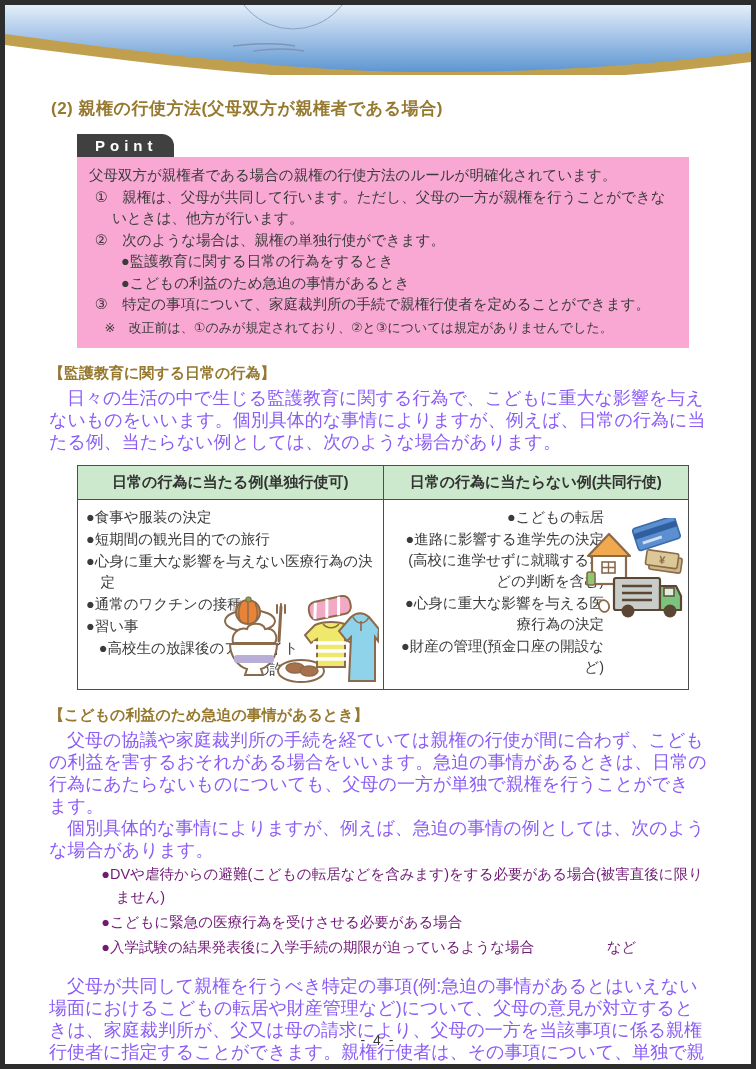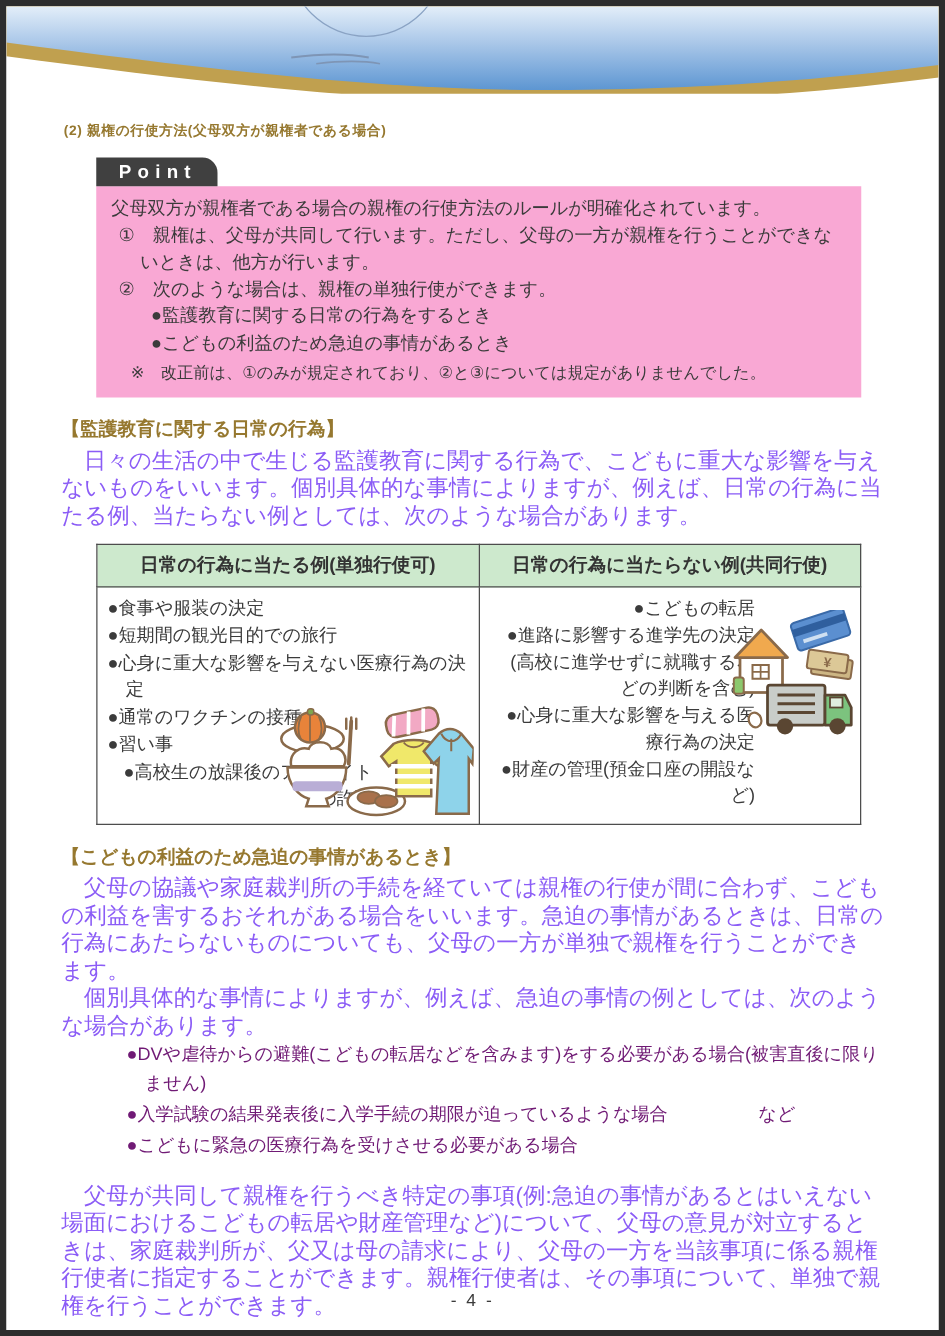--- a/index.html
+++ b/index.html
@@ -12,21 +12,21 @@
   .page{
     position:absolute;left:5px;top:5px;
     width:746px;height:1059px;
     background:#ffffff;
     overflow:hidden;
   }
   .header-art{display:block;width:746px;height:70px;}
   .content{padding:0 44px;position:relative;}
   .doc-title{
     margin:22px 0 14px 2px;
-    font-size:11px;font-weight:bold;color:#96782f;
+    font-size:17px;font-weight:bold;color:#96782f;
     letter-spacing:.5px;
   }
   .point-tab{
     display:inline-block;margin-left:28px;
     background:#404040;color:#ffffff;
     font-size:15px;font-weight:bold;letter-spacing:5px;
     padding:3px 16px 3px 18px;
     border-radius:0 12px 0 0;
     vertical-align:bottom;
   }
@@ -104,20 +104,21 @@
 
     <div class="doc-title">(2) 親権の行使方法(父母双方が親権者である場合)</div>
 
     <div class="point-tab">Point</div>
     <div class="point-box">
       <div class="pt-intro">父母双方が親権者である場合の親権の行使方法のルールが明確化されています。</div>
       <div class="pt-num">①　親権は、父母が共同して行います。ただし、父母の一方が親権を行うことができないときは、他方が行います。</div>
       <div class="pt-num">②　次のような場合は、親権の単独行使ができます。</div>
       <div class="pt-sub">●監護教育に関する日常の行為をするとき</div>
       <div class="pt-sub">●こどもの利益のため急迫の事情があるとき</div>
+      <div class="pt-num">③　特定の事項について、家庭裁判所の手続で親権行使者を定めることができます。</div>
       <div class="pt-note">※　改正前は、①のみが規定されており、②と③については規定がありませんでした。</div>
     </div>
 
     <div class="section">
       <div class="sec-heading">【監護教育に関する日常の行為】</div>
       <p class="para">日々の生活の中で生じる監護教育に関する行為で、こどもに重大な影響を与えないものをいいます。個別具体的な事情によりますが、例えば、日常の行為に当たる例、当たらない例としては、次のような場合があります。</p>
 
       <table class="example-table">
         <tbody>
             <tr>
@@ -209,22 +210,22 @@
       </tbody>
         </table>
     </div>
 
     <div class="section">
       <div class="sec-heading">【こどもの利益のため急迫の事情があるとき】</div>
       <p class="para">父母の協議や家庭裁判所の手続を経ていては親権の行使が間に合わず、こどもの利益を害するおそれがある場合をいいます。急迫の事情があるときは、日常の行為にあたらないものについても、父母の一方が単独で親権を行うことができます。</p>
       <p class="para para2">個別具体的な事情によりますが、例えば、急迫の事情の例としては、次のような場合があります。</p>
       <div class="bullet-list">
         <div class="bullet-item">●DVや虐待からの避難(こどもの転居などを含みます)をする必要がある場合(被害直後に限りません)</div>
+        <div class="bullet-item">●こどもに緊急の医療行為を受けさせる必要がある場合</div>
         <div class="bullet-item">●入学試験の結果発表後に入学手続の期限が迫っているような場合　　　　　など</div>
-        <div class="bullet-item">●こどもに緊急の医療行為を受けさせる必要がある場合</div>
       </div>
     </div>
 
     <div class="section">
       <p class="para">父母が共同して親権を行うべき特定の事項(例:急迫の事情があるとはいえない場面におけるこどもの転居や財産管理など)について、父母の意見が対立するときは、家庭裁判所が、父又は母の請求により、父母の一方を当該事項に係る親権行使者に指定することができます。親権行使者は、その事項について、単独で親権を行うことができます。</p>
 
     </div>
 
   </div>
 

